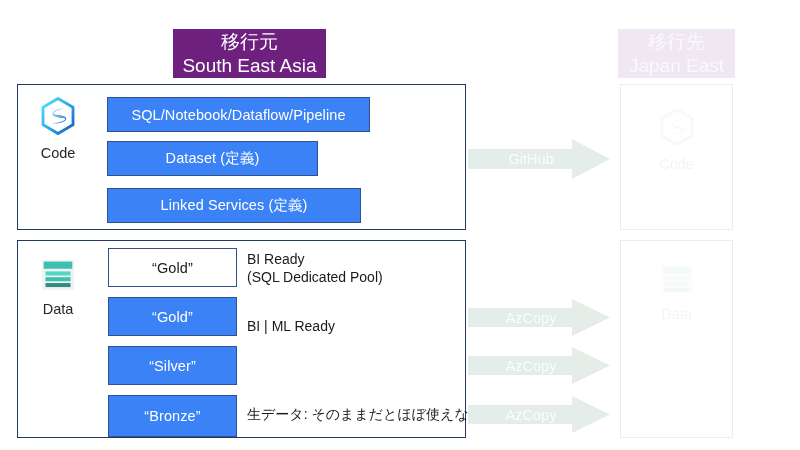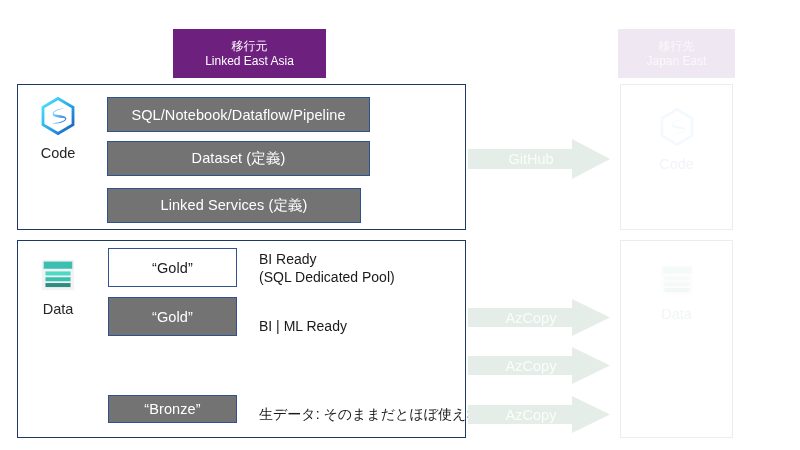--- a/index.html
+++ b/index.html
@@ -20,21 +20,21 @@
   }
 
   
   .region-chip {
     position: absolute;
     display: flex;
     flex-direction: column;
     align-items: center;
     justify-content: center;
     line-height: 1.22;
-    font-size: 12px;
+    font-size: 19px;
     color: #ffffff;
     text-align: center;
   }
   .region-chip .l1 { display:block; }
   .region-chip .l2 { display:block; }
 
   #chip-source {
     left: 173px; top: 29px;
     width: 153px; height: 49px;
     background: #6E207F;
@@ -95,47 +95,46 @@
   .item {
     position: absolute;
     box-sizing: border-box;
     display: flex;
     align-items: center;
     justify-content: center;
     font-size: 14.5px;
     letter-spacing: .1px;
   }
   .item.filled {
-    background: #737373;
+    background: #3b82f6;
     border: 1px solid #2F528F;
     color: #ffffff;
   }
   .item.outline {
     background: #ffffff;
     border: 1.3px solid #2F528F;
     color: #1A1A1A;
   }
 
   #item-sql      { left: 107px; top: 97px;  width: 263px; height: 35px; }
-  #item-dataset  { left: 107px; top: 141px; width: 263px; height: 35px; justify-content: center; }
+  #item-dataset  { left: 107px; top: 141px; width: 211px; height: 35px; justify-content: center; }
   #item-linked   { left: 107px; top: 188px; width: 254px; height: 35px; }
 
   #item-gold-bi  { left: 108px; top: 248px; width: 129px; height: 39px; }
   #item-gold     { left: 108px; top: 297px; width: 129px; height: 39px; }
   #item-silver   { left: 108px; top: 346px; width: 129px; height: 39px; }
-  #item-bronze   { left: 108px; top: 395px; width: 129px; height: 28px; }
+  #item-bronze   { left: 108px; top: 395px; width: 129px; height: 42px; }
 
   
   .desc {
     position: absolute;
     font-size: 14px;
     color: #1A1A1A;
     line-height: 1.32;
     white-space: pre-line;
-    margin-left: 12px;
   }
   #desc-gold-bi { left: 247px; top: 250px; }
   #desc-gold    { left: 247px; top: 317px; }
   #desc-silver  { left: 247px; top: 357px; }
   #desc-bronze  { left: 247px; top: 405px; }
 
   
   .arrow {
     position: absolute;
     display: flex;
@@ -163,21 +162,21 @@
   }
   #ghost-data .ghost-label { color: #F1F6F4; }
 </style>
 </head>
 <body>
 
 <div id="stage">
 
   <div class="region-chip" id="chip-source">
     <span class="l1">移行元</span>
-    <span class="l2">Linked East Asia</span>
+    <span class="l2">South East Asia</span>
   </div>
 
   <div class="region-chip" id="chip-target">
     <span class="l1">移行先</span>
     <span class="l2">Japan East</span>
   </div>
 
   <div class="panel" id="panel-code"></div>
   <div class="panel" id="panel-data"></div>
 
@@ -226,20 +225,23 @@
   <div class="item filled" id="item-linked">
     <span>Linked Services (定義)</span>
   </div>
 
   <div class="item outline" id="item-gold-bi">
     <span>“Gold”</span>
   </div>
   <div class="item filled" id="item-gold">
     <span>“Gold”</span>
   </div>
+  <div class="item filled" id="item-silver">
+    <span>“Silver”</span>
+  </div>
   <div class="item filled" id="item-bronze">
     <span>“Bronze”</span>
   </div>
 
   <div class="desc" id="desc-gold-bi">BI Ready
 (SQL Dedicated Pool)</div>
   <div class="desc" id="desc-gold">BI | ML Ready</div>
   <div class="desc" id="desc-bronze">生データ: そのままだとほぼ使えない</div>
 
   <div class="arrow" id="arrow-github">

